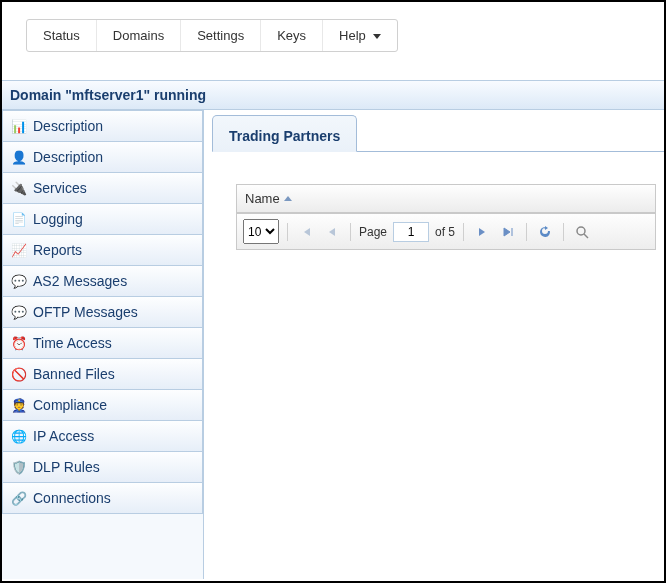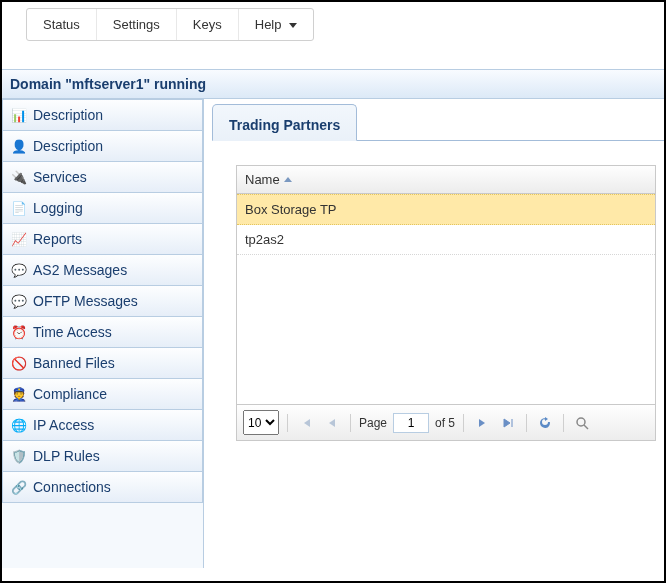--- a/index.html
+++ b/index.html
@@ -8,21 +8,21 @@
     font-size: 13px;
     color: #1a3e6e;
     background: #fff;
     width: 666px;
     height: 583px;
     overflow: hidden;
     border: 2px solid #000;
   }
   .top-nav {
     display: flex;
-    margin: 6px 0 0 24px;
+    margin: 17px 0 0 24px;
     border: 1px solid #d0d0d0;
     border-radius: 3px;
     width: fit-content;
   }
   .top-nav-item {
     padding: 8px 16px;
     color: #333;
     font-size: 13px;
     cursor: pointer;
     border-right: 1px solid #e8e8e8;
@@ -99,21 +99,21 @@
     cursor: pointer;
     position: relative;
     top: 1px;
     background-color: #fff;
   }
   .tab.active {
     background: linear-gradient(#f2f7fc, #eaf1f9);
     border-bottom: 1px solid #eaf1f9;
   }
   .panel {
-    margin: 24px 0 0 24px;
+    margin: 32px 0 0 24px;
     border: 1px solid #c9c9c9;
     width: 420px;
     background: #fff;
   }
   .grid-header {
     background: linear-gradient(#fefefe, #ececec);
     border-bottom: 1px solid #c9c9c9;
     padding: 6px 8px;
     font-size: 13px;
     color: #333;
@@ -180,20 +180,21 @@
     border: 1px solid #b8cde2;
   }
   .refresh-icon { color: #5b8ac6; }
   .search-icon { color: #888; }
 </style>
 </head>
 <body>
 
 <div class="top-nav">
   <div class="top-nav-item">Status</div>
+  <div class="top-nav-item">Domains</div>
   <div class="top-nav-item">Settings</div>
   <div class="top-nav-item">Keys</div>
   <div class="top-nav-item">
     <span>Help</span>
     <span class="caret-down"></span>
   </div>
 </div>
 
 <div class="status-bar">Domain "mftserver1" running</div>
 
@@ -256,24 +257,20 @@
   <div class="content">
     <div class="tab-strip">
       <div class="tab active">Trading Partners</div>
     </div>
 
     <div class="panel">
       <div class="grid-header">
         <span>Name</span>
         <span class="sort-icon"></span>
       </div>
-      <div class="grid-body">
-        <div class="grid-row selected">Box Storage TP</div>
-        <div class="grid-row">tp2as2</div>
-      </div>
       <div class="pager">
         <select>
           <option>10</option>
         </select>
         <span class="divider"></span>
         <span class="pager-btn disabled">
           <svg width="12" height="12" viewBox="0 0 12 12">
               <path d="M2 2v8M10 2L4 6l6 4z" fill="#b8c6d8"></path>
             </svg>
         </span>

